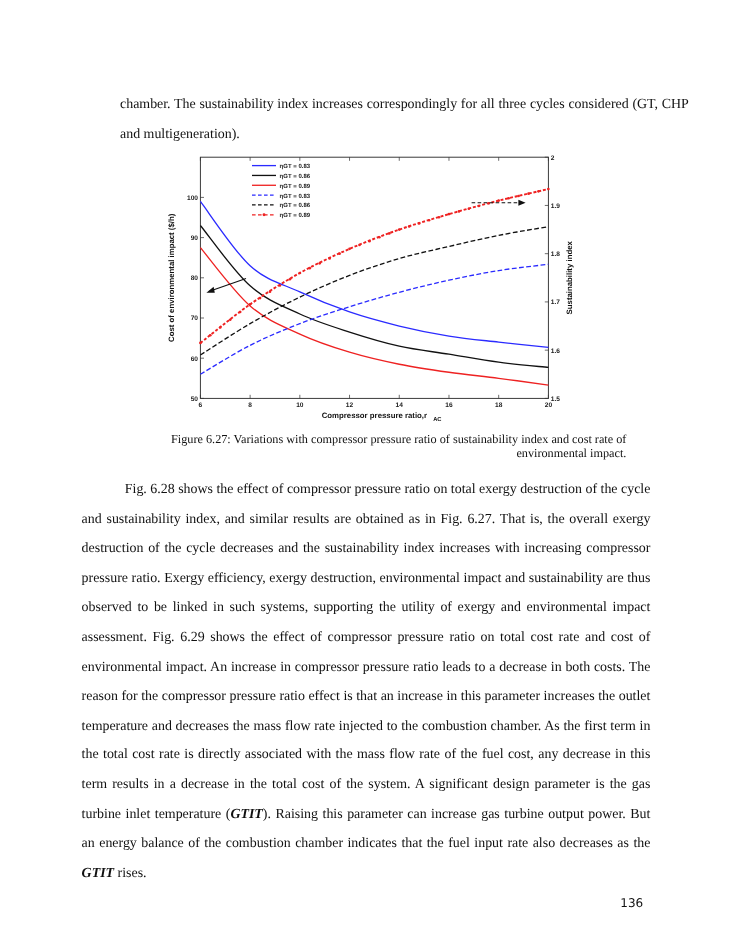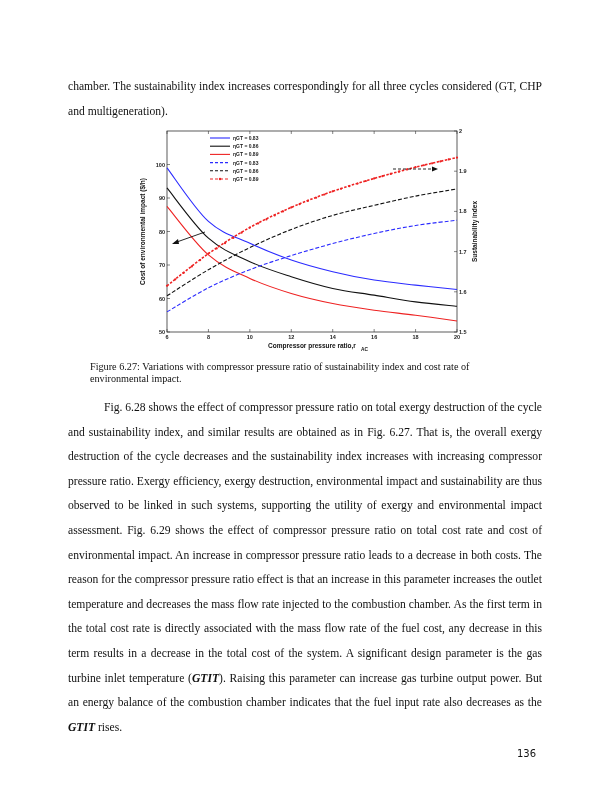--- a/index.html
+++ b/index.html
@@ -1,21 +1,21 @@
 <!DOCTYPE html>
 <html><head>
 <meta charset="utf-8">
 <style>
   html, body { margin: 0; padding: 0; background: #ffffff; }
   body { width: 612px; height: 792px; position: relative; overflow: hidden; font-family: "Liberation Serif", serif; color: #111; }
   .para { position: absolute; left: 68px; width: 474px; font-size: 11.6px; line-height: 24.6px; text-align: justify; }
   .para .indent { display: inline-block; width: 36px; }
-  #top-para { top: 75px; }
+  #top-para { top: 75px; margin-left: 32px; }
   #body-para { top: 396px; }
-  #caption { position: absolute; left: 90px; width: 432px; top: 361px; text-align: left; font-size: 10.2px; line-height: 12px; }
+  #caption { position: absolute; left: 90px; width: 432px; top: 361px; text-align: right; font-size: 10.2px; line-height: 12px; }
   #page-number { position: absolute; right: 76px; top: 748px; font-family: "DejaVu Sans", sans-serif; font-size: 10px; margin-left: 28px; }
   #figure { position: absolute; left: 130px; top: 120px; width: 360px; height: 240px; }
   svg text { font-family: "Liberation Sans", sans-serif; }
   i { font-style: italic; font-weight: bold; }
 </style>
 </head>
 <body>
 
 <div id="top-para" class="para">chamber. The sustainability index increases correspondingly for all three cycles considered (GT, CHP and multigeneration).</div>
 

